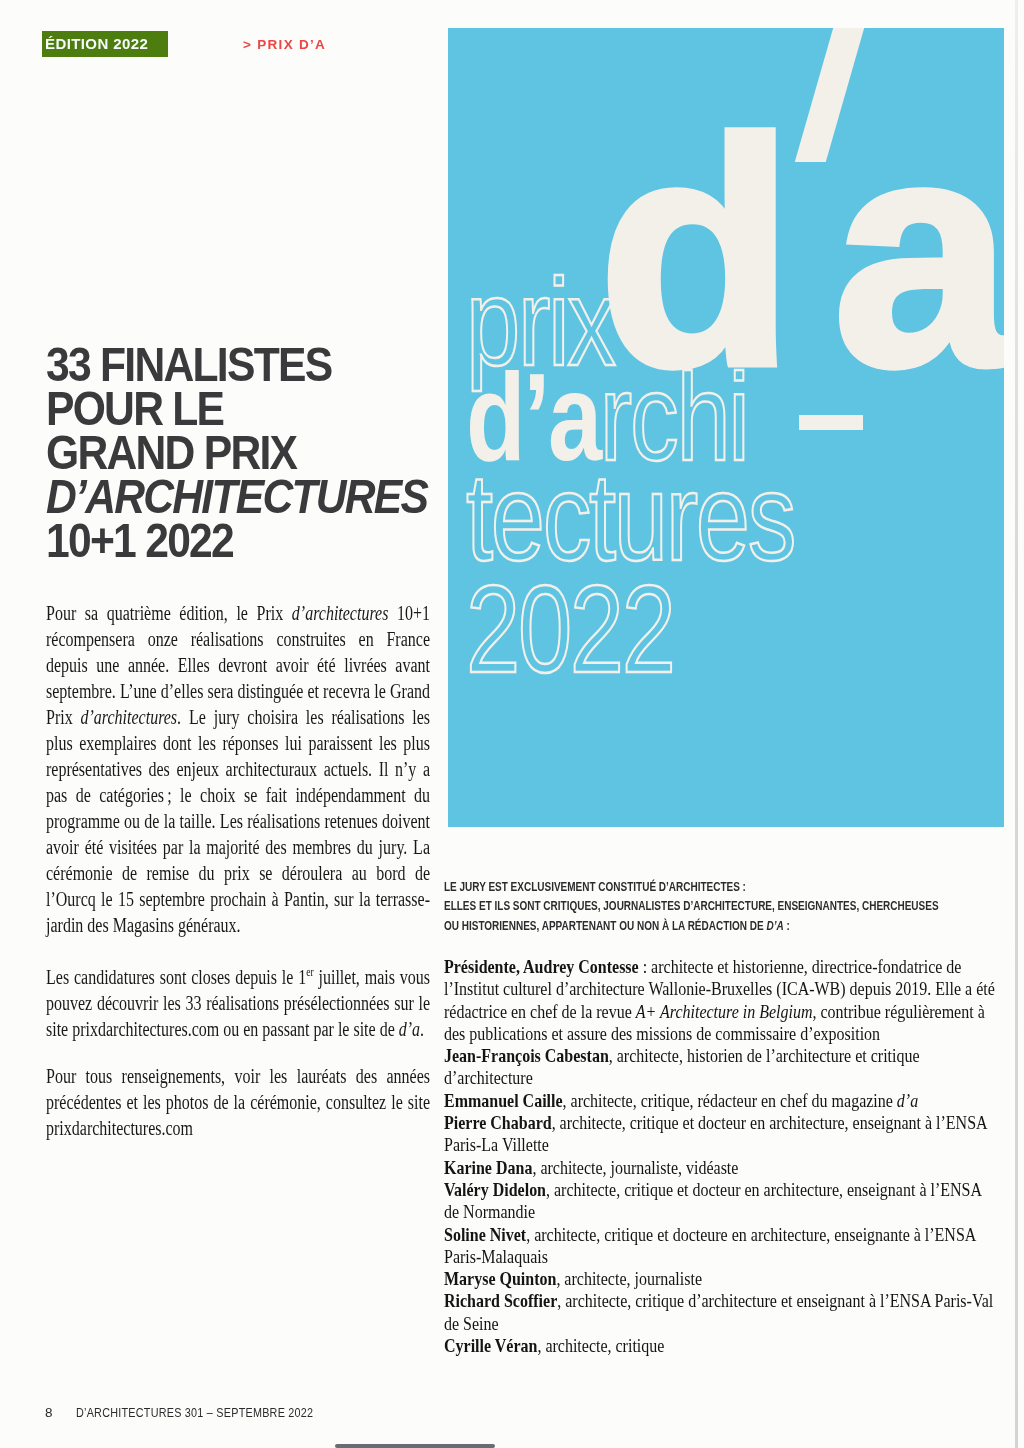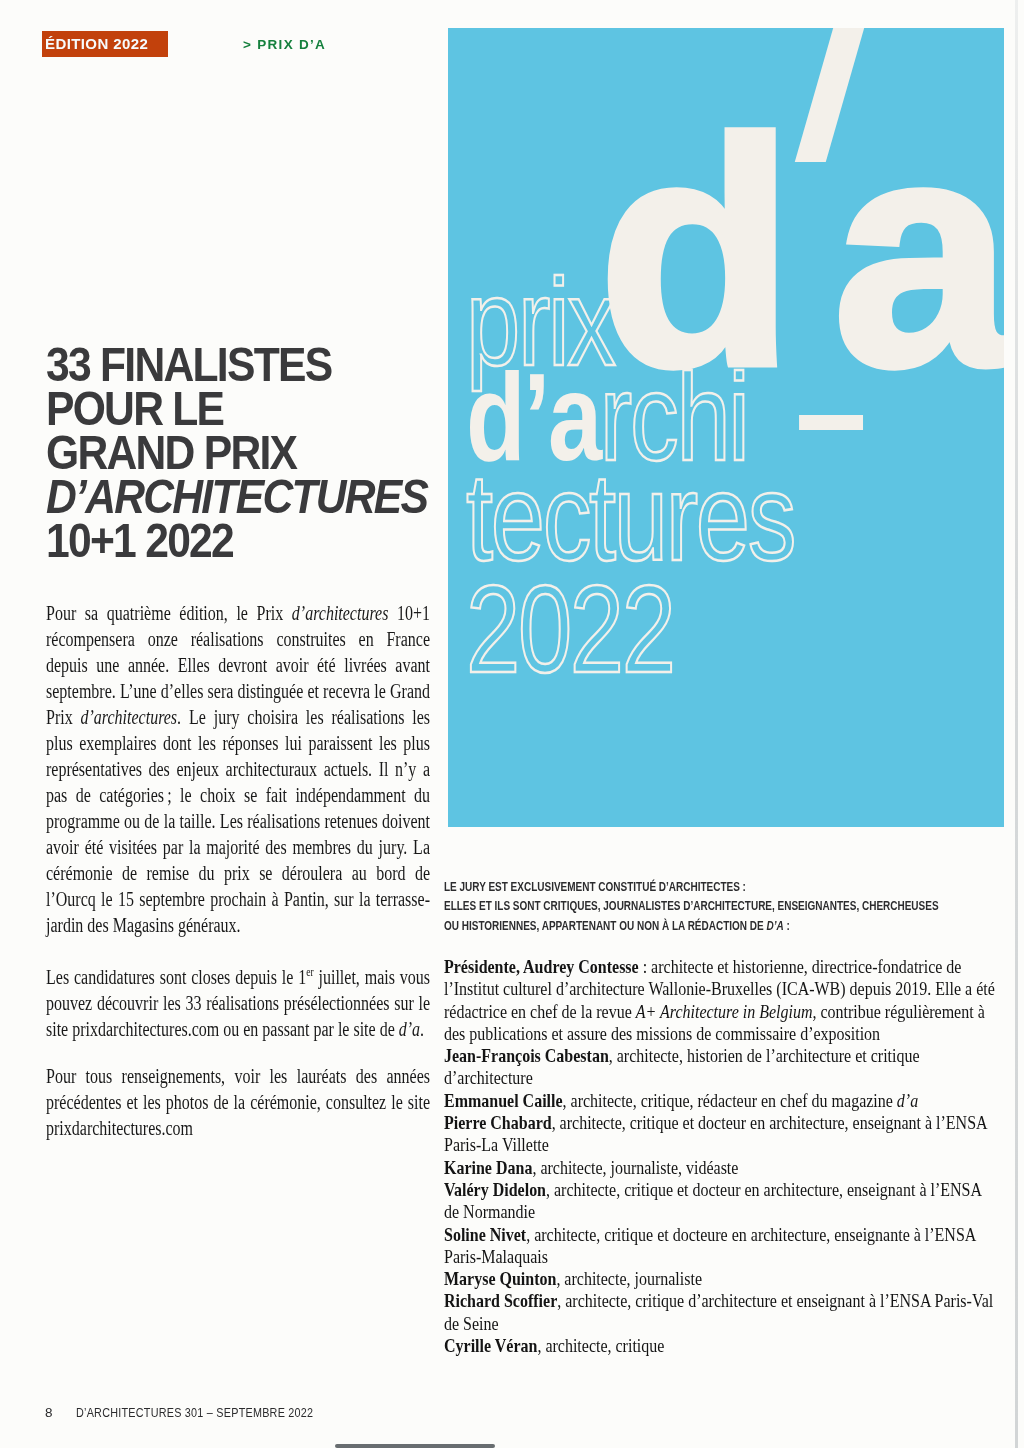--- a/index.html
+++ b/index.html
@@ -3,29 +3,29 @@
 <meta charset="utf-8">
 <style>
   html,body{margin:0;padding:0;}
   body{
     width:1024px;height:1448px;position:relative;overflow:hidden;
     background:#fcfcfa;font-family:"Liberation Serif",serif;
   }
   
   .badge{
     position:absolute;left:42px;top:31px;width:126px;height:26px;
-    background:#c2410c;color:#f7fbfd;
+    background:#4d7c0f;color:#f7fbfd;
     font:700 15px/26px "Liberation Sans",sans-serif;
     letter-spacing:.4px;padding-left:3px;box-sizing:border-box;
     white-space:nowrap;overflow:hidden;
   }
   .section-label{
     position:absolute;left:243px;top:37px;
     font:700 13.5px "Liberation Sans",sans-serif;
-    letter-spacing:1.3px;color:#15803d;white-space:nowrap;
+    letter-spacing:1.3px;color:#ef4444;white-space:nowrap;
   }
   
   .headline{
     position:absolute;left:46px;top:342px;margin:0;
     font-family:"Liberation Sans",sans-serif;font-weight:700;
     font-size:49px;line-height:44px;letter-spacing:-2px;
     color:#3a3a3c;transform:scaleX(.87);transform-origin:0 0;white-space:nowrap;
   }
   
   .body-col{

